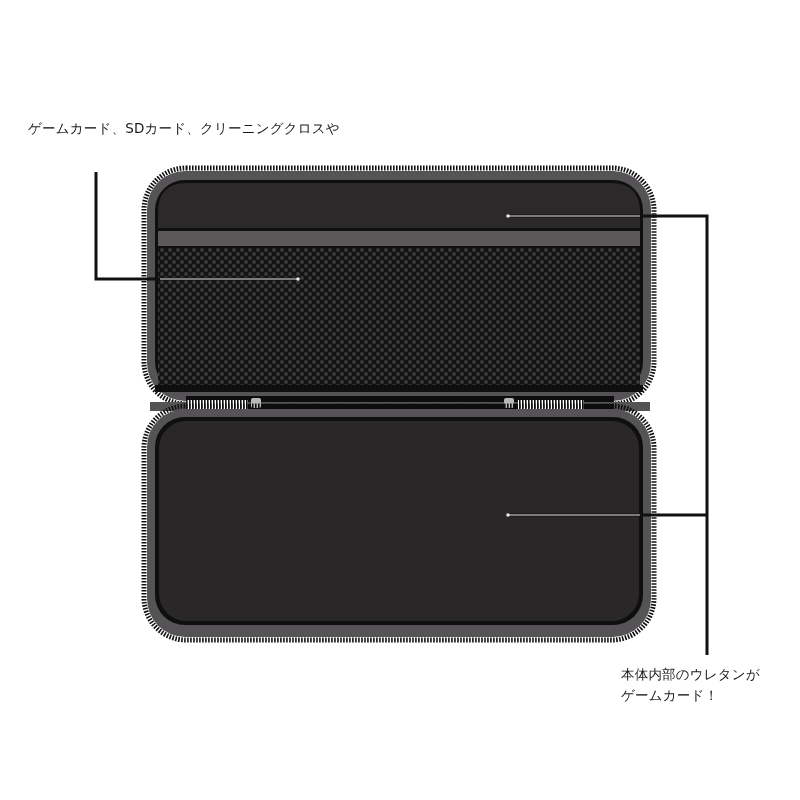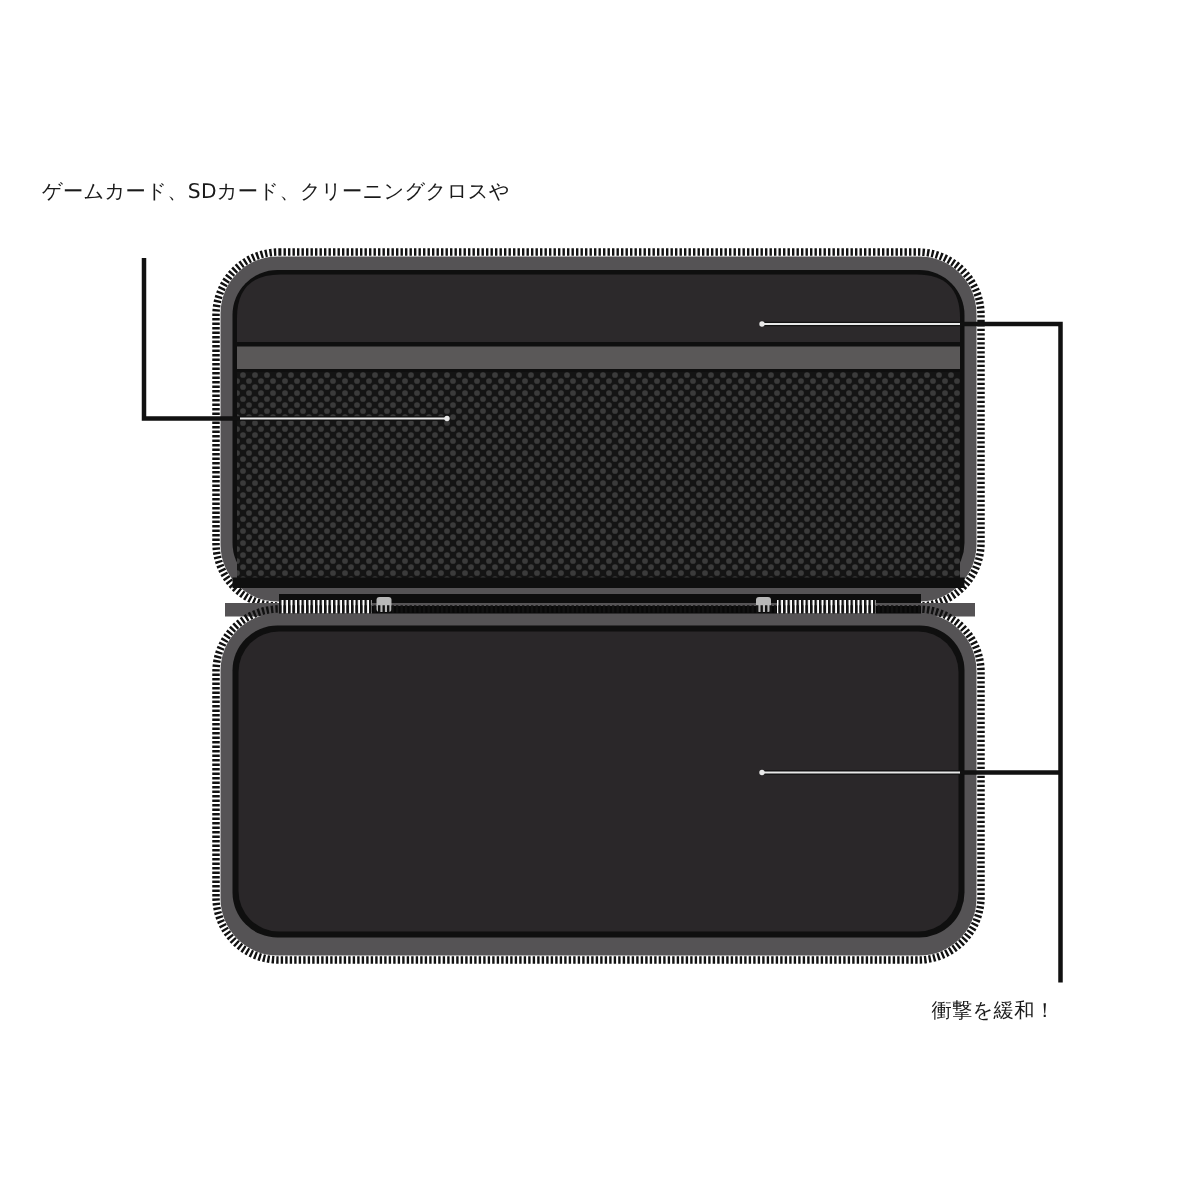--- a/index.html
+++ b/index.html
@@ -79,15 +79,16 @@
       <line x1="508" y1="515" x2="640" y2="515" stroke="#e8e8e8" stroke-width="1.2"></line>
       <circle cx="508" cy="515" r="1.8" fill="#e8e8e8"></circle>
     </g>
   </svg>
 
   <div class="caption" id="cap-top">
     <span>ゲームカード、SDカード、クリーニングクロスや</span>
   </div>
 
   <div class="caption" id="cap-bottom">
-    <span>衝撃を緩和！</span>
+    <span>本体内部のウレタンが</span>
+    <span>ゲームカード！</span>
   </div>
 </div>
 
 </body></html>

